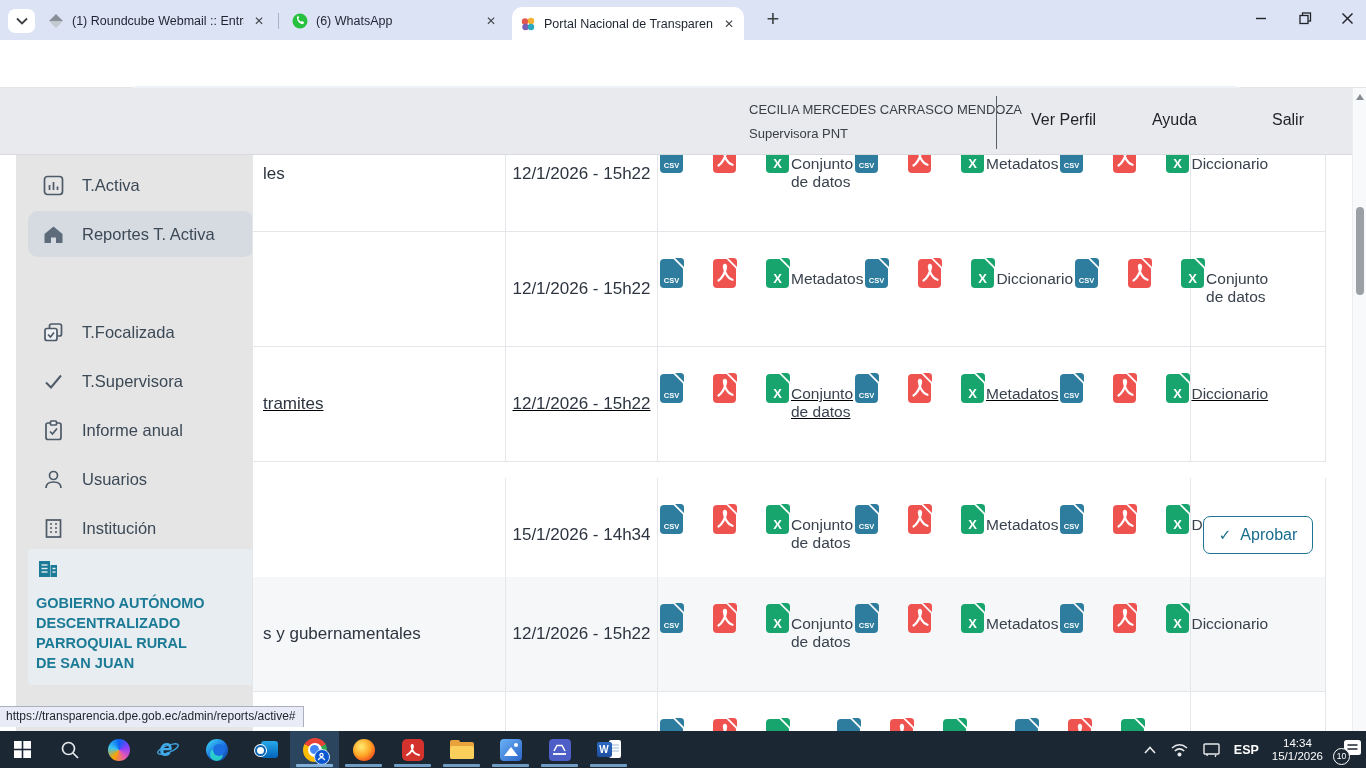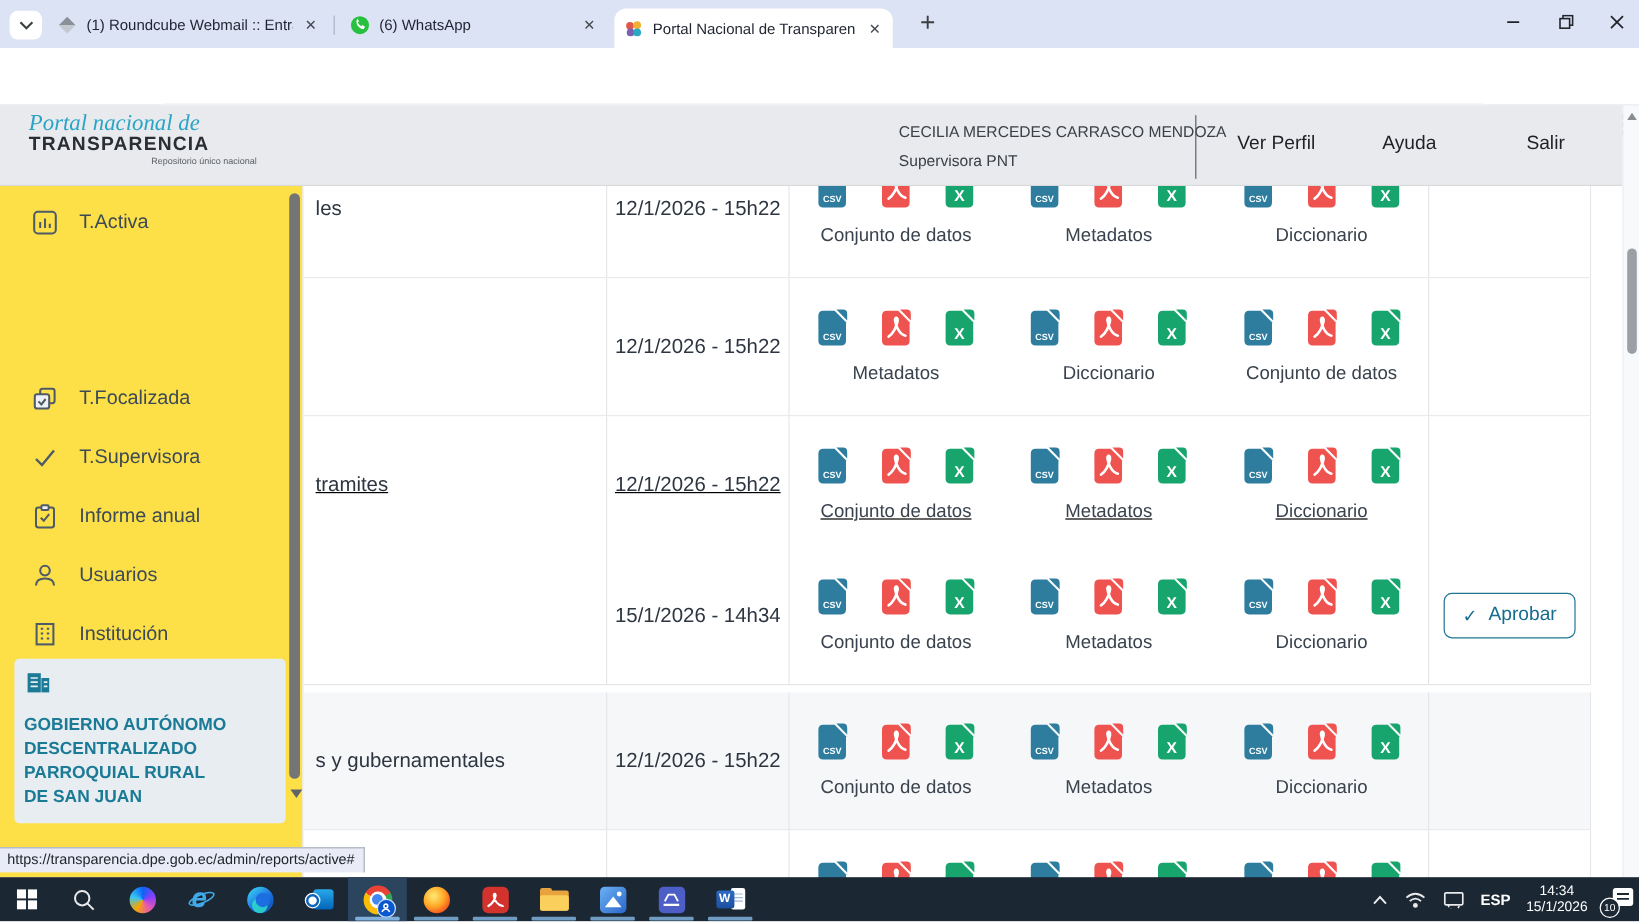--- a/index.html
+++ b/index.html
@@ -31,21 +31,21 @@
   #logo{position:absolute;left:24px;top:6px;width:190px;}
   #logo .script{font-family:"Liberation Serif","DejaVu Serif",serif;font-style:italic;font-size:19px;color:#2aa4c6;line-height:18px;}
   #logo .main{font-size:16px;font-weight:bold;color:#2b2f33;letter-spacing:1px;line-height:17px;}
   #logo .tagline{font-size:7.5px;color:#5a6066;text-align:right;margin-top:1px;}
   #userblock{position:absolute;left:749px;top:14px;font-size:13px;color:#3a4046;}
   #userblock .role{margin-top:9px;}
   #hdr-divider{position:absolute;left:996px;top:8px;width:1px;height:53px;background:#5a616b;}
   .hlink{position:absolute;top:23px;font-size:16px;color:#1e2126;text-align:right;}
 
   
-  #sidebar{position:absolute;left:0;top:155px;width:288px;height:576px;background:#fde047;}
+  #sidebar{position:absolute;left:16px;top:155px;width:288px;height:576px;background:#e5e5e5;}
   .sitem{position:absolute;left:0;width:252px;height:48px;display:flex;align-items:center;padding-left:26px;gap:17px;box-sizing:border-box;
     font-size:16.5px;color:#3c4956;}
   .sitem.active{left:12px;width:226px;height:46px;padding-left:14px;background:#d6dae1;border-radius:10px;}
   .sicon{width:23px;height:23px;flex:0 0 23px;}
   #institution{position:absolute;left:12px;top:394px;width:226px;box-sizing:border-box;padding:9px 8px 12px 8px;
     background:#e7edf0;border-radius:4px;}
   #institution .ilines{margin-top:9px;font-size:14.5px;font-weight:bold;color:#1b7a96;line-height:20px;}
   #side-scroll-thumb{position:absolute;left:241px;top:6px;width:9px;height:488px;background:#757575;border-radius:5px;}
   #side-scroll-arrow{position:absolute;left:242px;top:503px;width:0;height:0;
     border-left:5px solid transparent;border-right:5px solid transparent;border-top:7px solid #5f6468;}
@@ -53,21 +53,21 @@
   
   #main{position:absolute;left:252px;top:155px;width:1073px;height:736px;background:#fff;overflow:hidden;border-left:1px solid #e4e6e9;box-sizing:content-box;}
   .trow{position:absolute;left:0;width:1073px;height:115px;display:flex;border-bottom:1px solid #e4e6e9;background:#fff;box-sizing:border-box;}
   .trow.shaded{background:#f6f7f9;}
   .cell{height:100%;box-sizing:border-box;}
   .cell.name{width:253px;border-right:1px solid #e4e6e9;display:flex;align-items:center;padding-left:10px;
     font-size:17px;color:#2d3540;overflow:hidden;white-space:nowrap;}
   .cell.date{width:152px;border-right:1px solid #e4e6e9;display:flex;align-items:center;justify-content:center;
     font-size:17px;color:#2d3540;}
   .cell.files{width:533px;border-right:1px solid #e4e6e9;display:flex;}
-  .fgroup{flex:1;display:flex;flex-direction:column;align-items:center;padding-top:25px;}
+  .fgroup{flex:1;display:flex;flex-direction:row;align-items:flex-start;padding-top:25px;}
   .ficons{display:flex;gap:26px;}
   .file-icon{width:27px;height:33px;}
   .flabel{margin-top:13px;font-size:15.5px;color:#39424d;}
   .cell.action{width:135px;border-right:1px solid #e4e6e9;display:flex;align-items:center;justify-content:center;}
   .approve-btn{display:flex;align-items:center;gap:9px;background:#fff;border:1.5px solid #1f7493;border-radius:7px;
     padding:9px 15px;color:#186d8e;font-size:16px;font-family:inherit;cursor:pointer;}
   .approve-check{font-weight:bold;font-size:15px;}
 
   
   #pagescroll{position:absolute;left:1352px;top:88px;width:14px;height:643px;background:#f8f9fb;border-left:1px solid #ebedef;box-sizing:border-box;}
@@ -222,44 +222,45 @@
     <div class="navbtn" style="left:1338px">
       <svg width="5" height="18" viewBox="0 0 5 18" fill="#3f4348">
           <circle cx="2.5" cy="2.5" r="2"></circle>
           <circle cx="2.5" cy="9" r="2"></circle>
           <circle cx="2.5" cy="15.5" r="2"></circle>
         </svg>
     </div>
   </div>
 
   <div id="pageheader">
-    <div id="logo">
-      <div class="script">Portal nacional de</div>
-      <div class="main">TRANSPARENCIA</div>
-      <div class="tagline">Repositorio único nacional</div>
-    </div>
     <div id="userblock">
       <div class="uname">CECILIA MERCEDES CARRASCO MENDOZA</div>
       <div class="role">Supervisora PNT</div>
     </div>
     <div id="hdr-divider"></div>
     <div class="hlink" style="left:1008px;width:88px">Ver Perfil</div>
     <div class="hlink" style="left:1125px;width:72px">Ayuda</div>
     <div class="hlink" style="left:1240px;width:64px">Salir</div>
   </div>
 
   <div id="sidebar">
     <div class="sitem" style="top:6px">
       <svg class="sicon" viewBox="0 0 23 23" fill="none" stroke="#4d5a68" stroke-width="1.7">
           <rect x="2.5" y="2.5" width="18" height="18" rx="3"></rect>
           <line x1="7.5" y1="16" x2="7.5" y2="11"></line>
           <line x1="11.5" y1="16" x2="11.5" y2="8"></line>
           <line x1="15.5" y1="16" x2="15.5" y2="12.5"></line>
         </svg>
       <span>T.Activa</span>
+    </div>
+    <div class="sitem active" style="top:56px">
+      <svg class="sicon" viewBox="0 0 23 23">
+          <path d="M2.5 11 L11.5 3.5 L20.5 11 V20 H14 V14.5 H9 V20 H2.5 Z" fill="#5d6b7a"></path>
+        </svg>
+      <span>Reportes T. Activa</span>
     </div>
     <div class="sitem" style="top:153px">
       <svg class="sicon" viewBox="0 0 23 23" fill="none" stroke="#4d5a68" stroke-width="1.7">
           <rect x="7.5" y="3" width="12" height="12" rx="2"></rect>
           <rect x="3" y="7.5" width="12" height="12" rx="2" fill="#f0f1f4"></rect>
           <polyline points="6,13.5 8.5,16 12,11.5"></polyline>
         </svg>
       <span>T.Focalizada</span>
     </div>
     <div class="sitem" style="top:202px">
@@ -514,21 +515,21 @@
                   <path d="M2 6 Q2 2 6 2 L15.5 2 L25 11.5 L25 27 Q25 31 21 31 L6 31 Q2 31 2 27 Z" fill="#18a56d"></path>
                   <path d="M17 1 L26 10 L26 4.5 Q26 1 22.5 1 Z" fill="#18a56d"></path>
                   <text x="13.5" y="25.5" font-size="13" font-weight="bold" fill="#fff" text-anchor="middle" font-family="Liberation Sans, sans-serif">X</text>
                 </svg>
               </div>
               <div class="flabel">Diccionario</div>
             </div>
           </div>
           <div class="cell action"></div>
         </div>
-        <div class="trow" style="top: 301px;">
+        <div class="trow" style="top: 323px;">
           <div class="cell name"></div>
           <div class="cell date">15/1/2026 - 14h34</div>
           <div class="cell files">
             <div class="fgroup">
               <div class="ficons">
                 <svg viewBox="0 0 27 33" class="file-icon">
                   <path d="M2 6 Q2 2 6 2 L15.5 2 L25 11.5 L25 27 Q25 31 21 31 L6 31 Q2 31 2 27 Z" fill="#2e7d9f"></path>
                   <path d="M17 1 L26 10 L26 4.5 Q26 1 22.5 1 Z" fill="#2e7d9f"></path>
                   <text x="13.5" y="26" font-size="7.5" font-weight="bold" fill="#fff" text-anchor="middle" font-family="Liberation Sans, sans-serif">CSV</text>
                 </svg>

